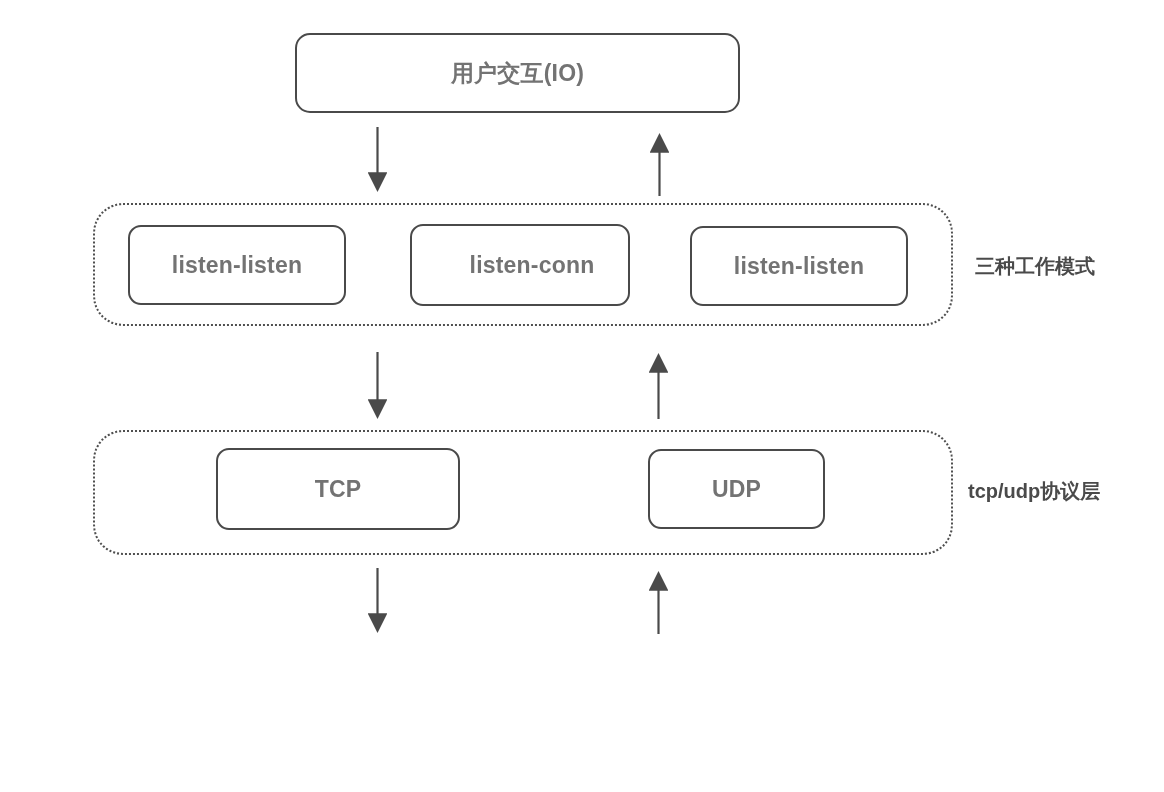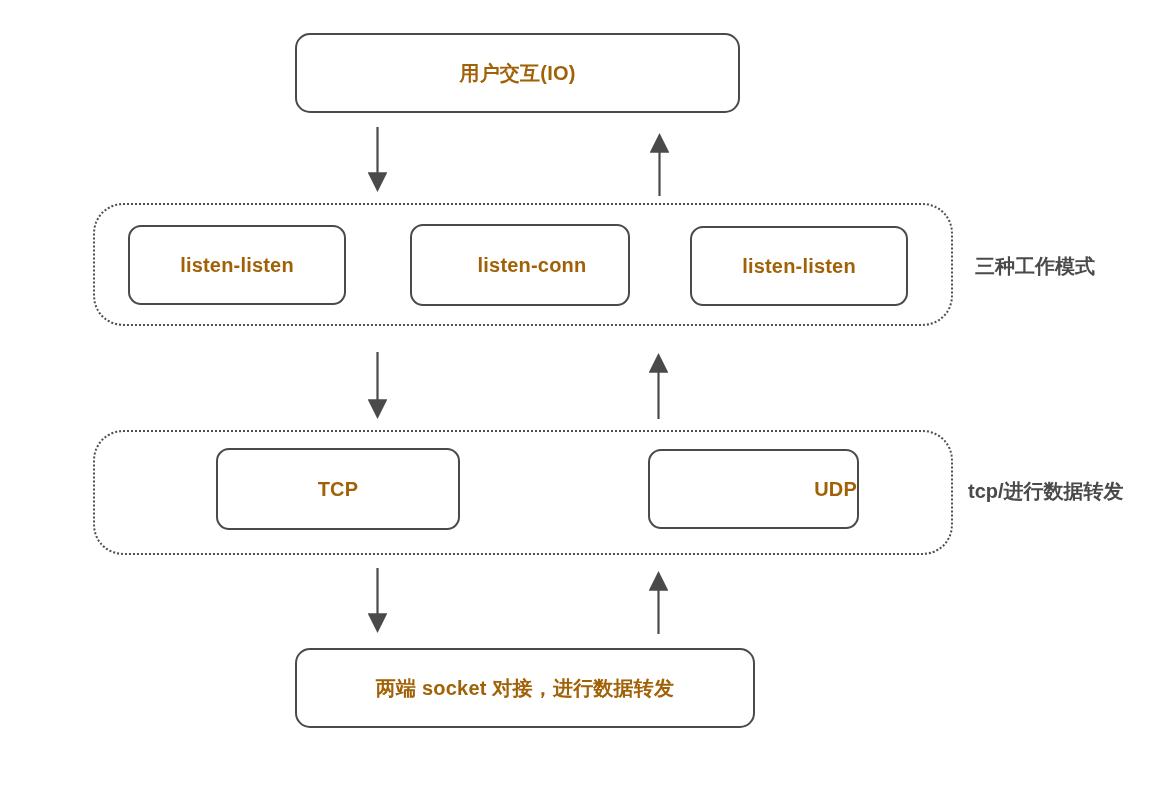--- a/index.html
+++ b/index.html
@@ -18,22 +18,22 @@
   .node {
     position: absolute;
     box-sizing: border-box;
     border: 2.5px solid #4a4a4a;
     border-radius: 13px;
     background: #ffffff;
     display: flex;
     align-items: center;
     justify-content: center;
     font-weight: bold;
-    font-size: 20px;
-    color: #a16207;
+    font-size: 23px;
+    color: #737373;
     letter-spacing: 0.2px;
     z-index: 2;
   }
   .group {
     position: absolute;
     box-sizing: border-box;
     border: 2.5px dotted #4f4f4f;
     border-radius: 30px;
     background: transparent;
     z-index: 1;
@@ -48,21 +48,21 @@
   }
   
   .node-io      { left: 295px; top: 33px;  width: 445px; height: 80px; border-radius: 15px; }
   .group-modes  { left: 93px;  top: 203px; width: 860px; height: 123px; }
   .node-mode1   { left: 128px; top: 225px; width: 218px; height: 80px; }
   .node-mode2   { left: 410px; top: 224px; width: 220px; height: 82px; padding-left: 24px; }
   .node-mode3   { left: 690px; top: 226px; width: 218px; height: 80px; }
   .label-modes  { left: 975px; top: 253px; }
   .group-proto  { left: 93px;  top: 430px; width: 860px; height: 125px; }
   .node-tcp     { left: 216px; top: 448px; width: 244px; height: 82px; }
-  .node-udp     { left: 648px; top: 449px; width: 211px; height: 80px; justify-content: flex-end; }
+  .node-udp     { left: 648px; top: 449px; width: 177px; height: 80px; }
   .label-proto  { left: 968px; top: 478px; }
   .node-socket  { left: 295px; top: 648px; width: 460px; height: 80px; border-radius: 15px; }
   .arrow-layer {
     position: absolute;
     left: 0; top: 0;
     width: 1164px;
     height: 792px;
     z-index: 0;
     pointer-events: none;
   }
@@ -102,19 +102,16 @@
   </div>
   <div class="side-label label-modes">三种工作模式</div>
 
   <div class="group group-proto"></div>
   <div class="node node-tcp">
     <span>TCP</span>
   </div>
   <div class="node node-udp">
     <span>UDP</span>
   </div>
-  <div class="side-label label-proto">tcp/进行数据转发</div>
+  <div class="side-label label-proto">tcp/udp协议层</div>
 
-  <div class="node node-socket">
-    <span>两端 socket 对接，进行数据转发</span>
-  </div>
 
 </div>
 
 </body></html>

